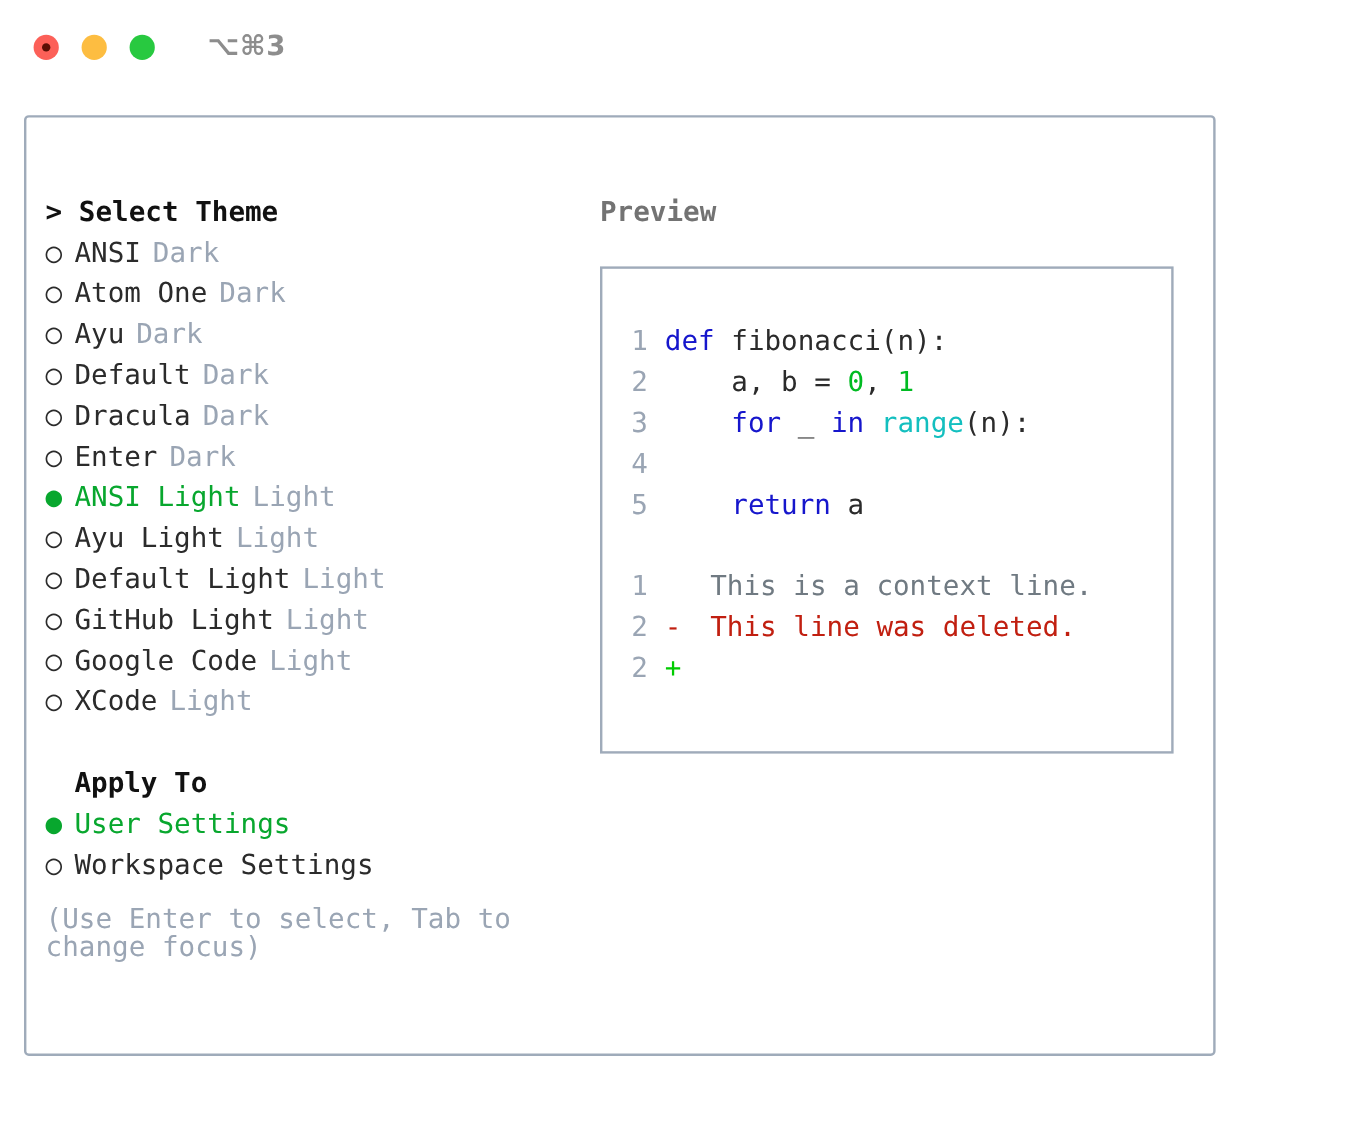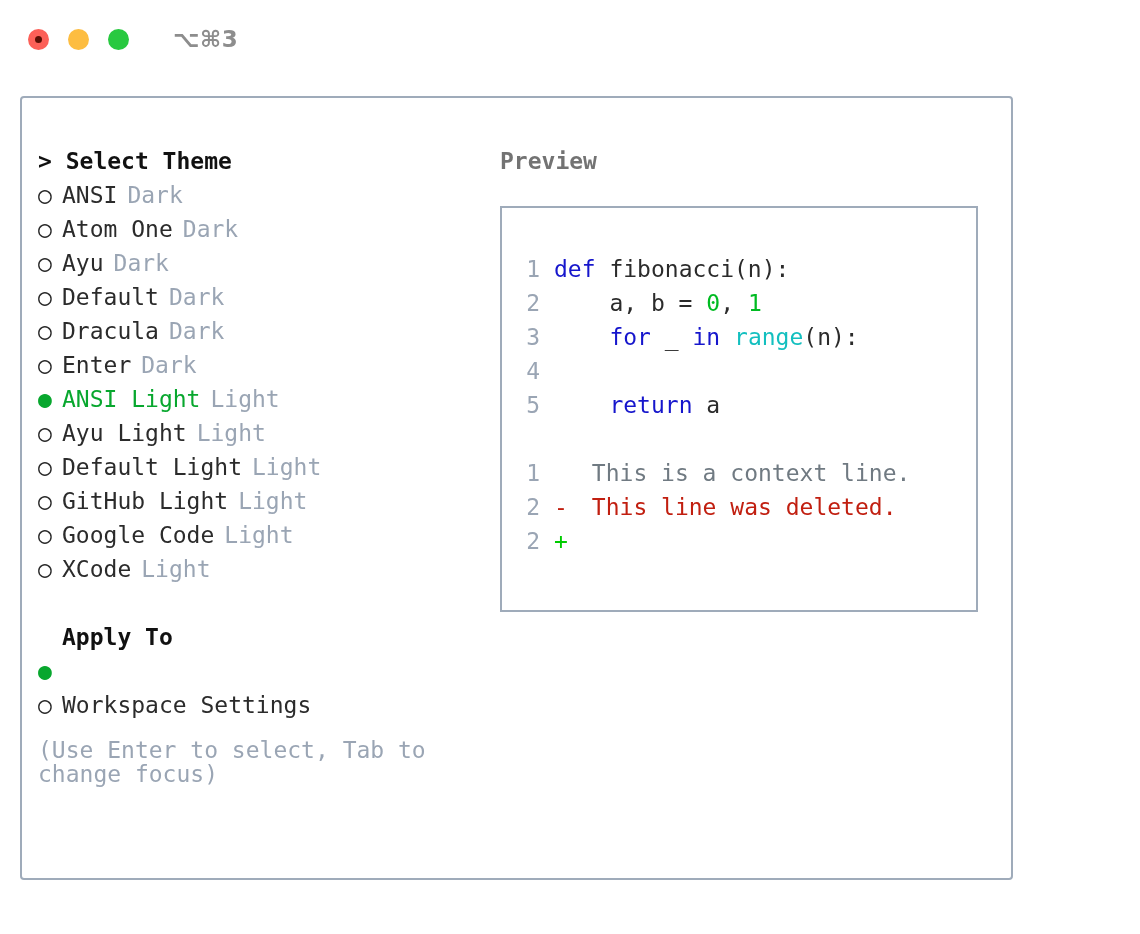--- a/index.html
+++ b/index.html
@@ -77,21 +77,21 @@
     height: 784px;
     border: 2px solid #9fabba;
     border-radius: 4px;
     box-sizing: border-box;
     background: #ffffff;
   }
 
   
   .columns {
     position: absolute;
-    left: 0; top: 0;
+    left: 0; top: 16px;
     width: 100%;
     height: 100%;
   }
   .col-left {
     position: absolute;
     left: 16px;
     top: 46px;
     width: 455px;
   }
   .col-right {
@@ -241,21 +241,21 @@
             <div class="opt"><span class="bullet bullet-off">○</span><span class="opt-label">GitHub Light</span><span class="opt-kind">Light</span></div>
             <div class="opt"><span class="bullet bullet-off">○</span><span class="opt-label">Google Code</span><span class="opt-kind">Light</span></div>
             <div class="opt"><span class="bullet bullet-off">○</span><span class="opt-label">XCode</span><span class="opt-kind">Light</span></div>
           </div>
 
         <div class="spacer-line"></div>
 
         <div class="section-header plain" style="padding-left:24px;">Apply To</div>
 
         <div class="opt-list" id="apply-list">
-            <div class="opt selected"><span class="bullet bullet-on">●</span></div>
+            <div class="opt selected"><span class="bullet bullet-on">●</span><span class="opt-label">User Settings</span></div>
             <div class="opt"><span class="bullet bullet-off">○</span><span class="opt-label">Workspace Settings</span></div>
           </div>
 
         <div class="hint">(Use Enter to select, Tab to change focus)</div>
       </div>
 
       <div class="col-right">
         <div class="preview-title">Preview</div>
 
         <div class="preview-box">

